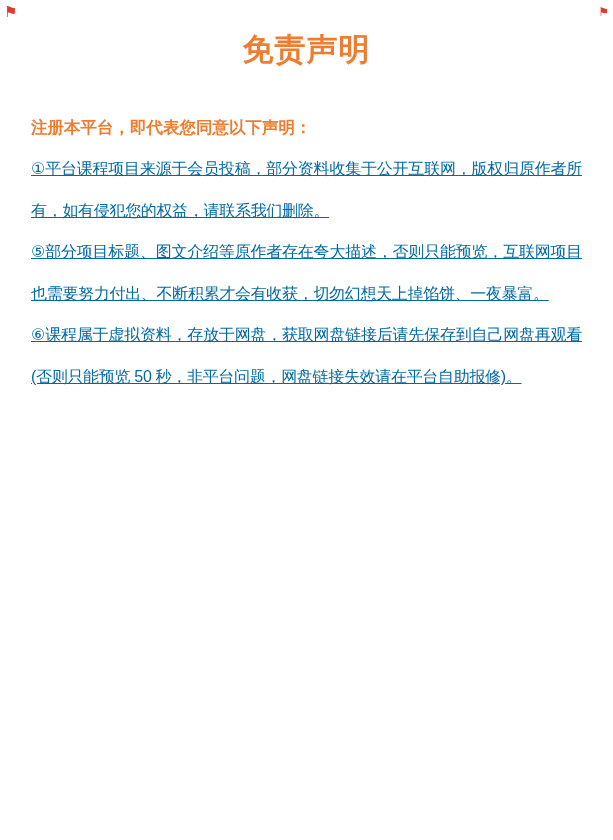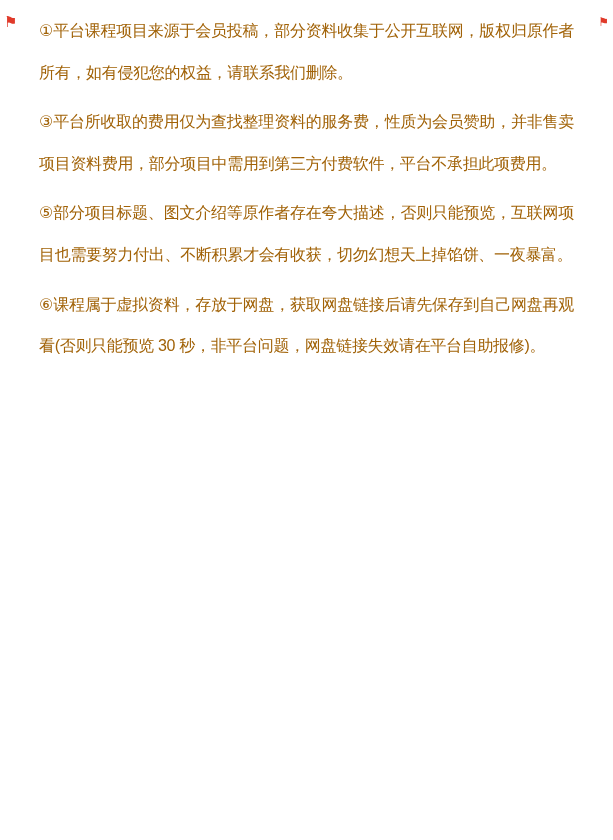--- a/index.html
+++ b/index.html
@@ -46,40 +46,42 @@
     height: 22px;
     line-height: 22px;
     font-size: 16.5px;
     font-weight: 700;
     color: #ed7d31;
   }
   .body-text {
     margin-top: 10px;
   }
   .para {
-    margin: 8px;
+    margin: 0;
     font-size: 16px;
     line-height: 41.6px;
     letter-spacing: -0.31px;
-    color: #a16207;
+    color: #0369a1;
     text-align: justify;
     text-justify: inter-ideograph;
+    text-decoration: underline;
   }
 </style>
 </head>
 <body>
 
 <div class="page">
 
   <span class="marker marker-left">⚑</span>
 
   <span class="marker marker-right">⚑</span>
 
+  <h1 class="title">免责声明</h1>
 
+  <p class="intro">注册本平台，即代表您同意以下声明：</p>
 
   <div class="body-text">
     <p class="para">①平台课程项目来源于会员投稿，部分资料收集于公开互联网，版权归原作者所有，如有侵犯您的权益，请联系我们删除。</p>
-    <p class="para">③平台所收取的费用仅为查找整理资料的服务费，性质为会员赞助，并非售卖项目资料费用，部分项目中需用到第三方付费软件，平台不承担此项费用。</p>
     <p class="para">⑤部分项目标题、图文介绍等原作者存在夸大描述，否则只能预览，互联网项目也需要努力付出、不断积累才会有收获，切勿幻想天上掉馅饼、一夜暴富。</p>
-    <p class="para">⑥课程属于虚拟资料，存放于网盘，获取网盘链接后请先保存到自己网盘再观看(否则只能预览 30 秒，非平台问题，网盘链接失效请在平台自助报修)。</p>
+    <p class="para">⑥课程属于虚拟资料，存放于网盘，获取网盘链接后请先保存到自己网盘再观看(否则只能预览 50 秒，非平台问题，网盘链接失效请在平台自助报修)。</p>
   </div>
 
 </div>
 
 </body></html>

